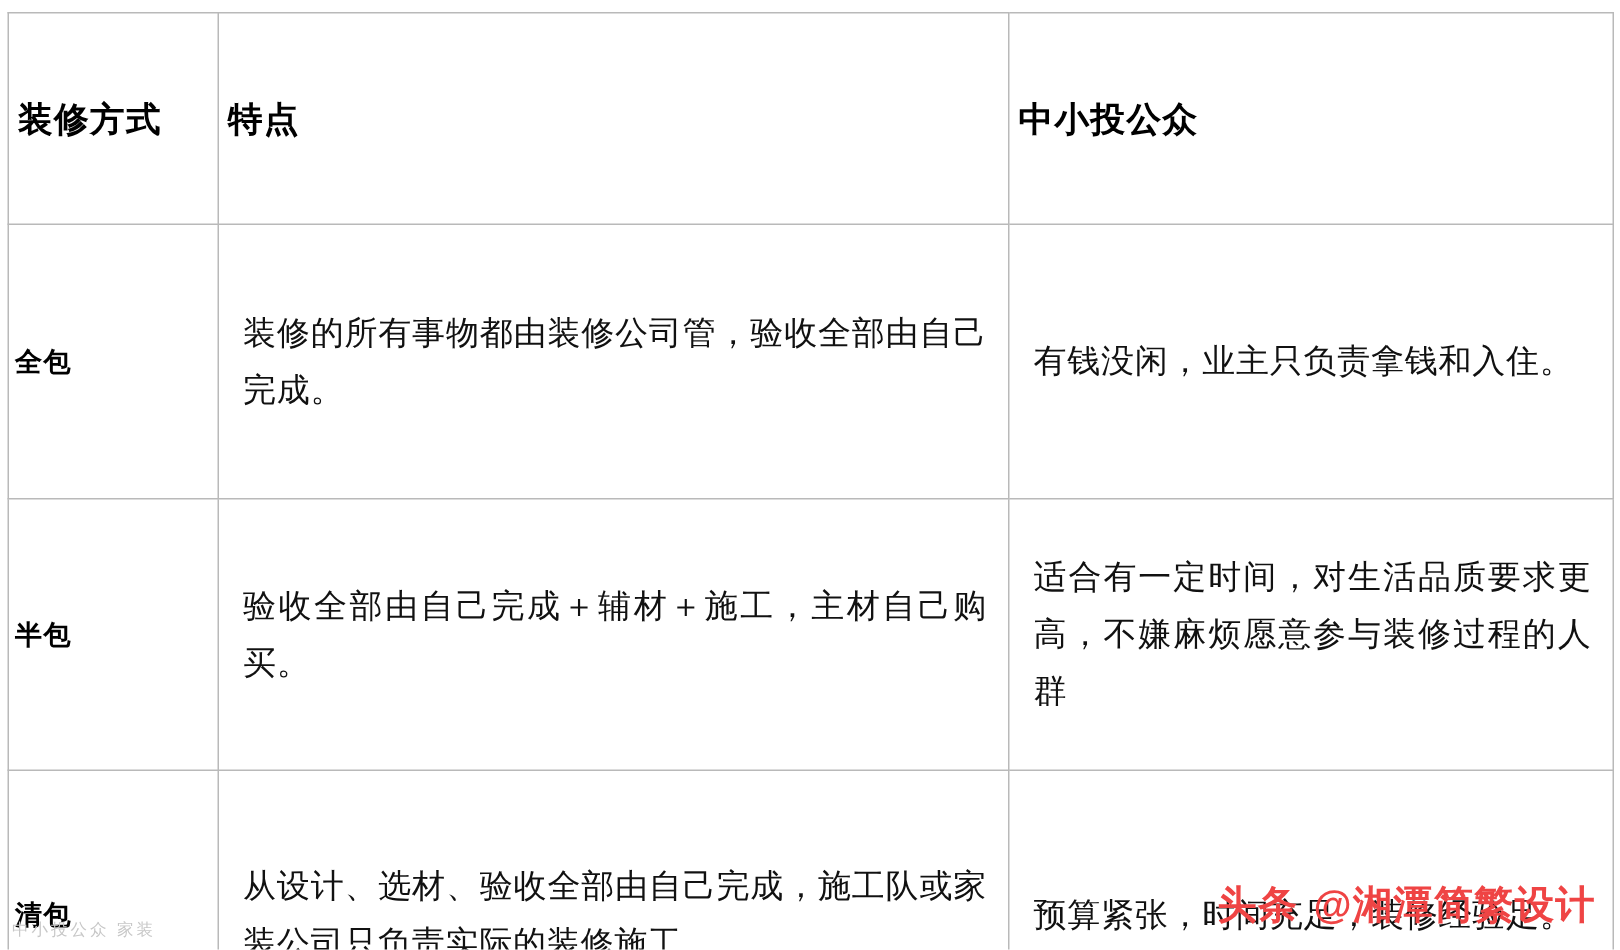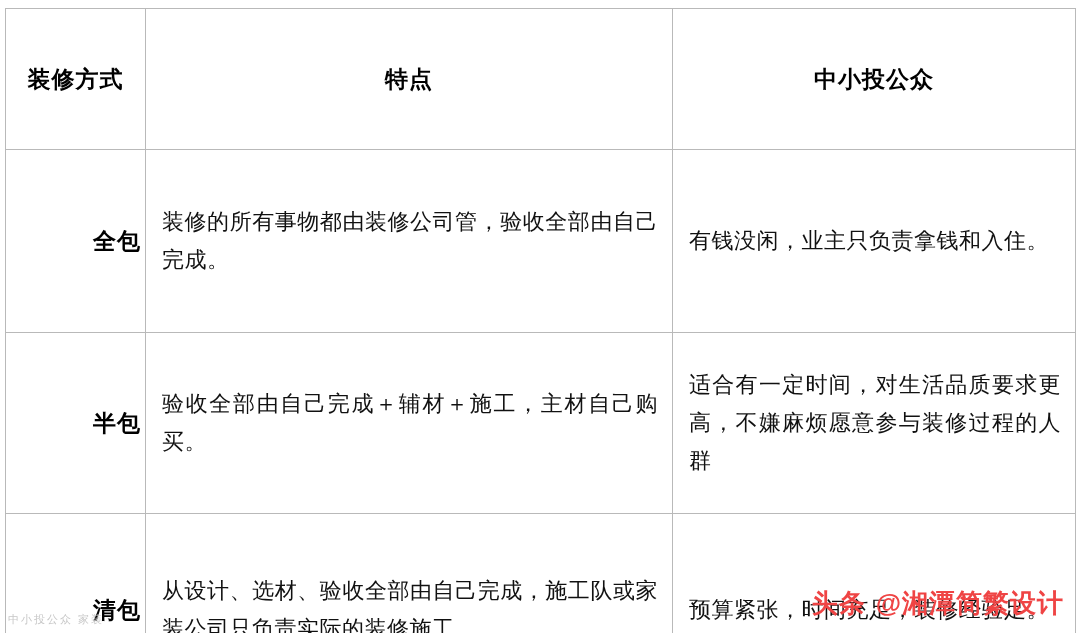--- a/index.html
+++ b/index.html
@@ -35,32 +35,32 @@
   table.spec-table col.c2 { width: 527px; }
   table.spec-table col.c3 { width: 403px; }
 
   table.spec-table th,
   table.spec-table td {
     border: 1px solid #b9b9b9;
     vertical-align: middle;
     background: #ffffff;
   }
   .hdr-cell {
-    text-align: center;
+    text-align: left;
     font-weight: bold;
     font-size: 23px;
     letter-spacing: 1px;
     height: 140px;
     padding: 0 6px;
     color: #000000;
   }
   .mode-cell {
-    text-align: right;
+    text-align: left;
     font-weight: bold;
-    font-size: 23px;
+    font-size: 18px;
     letter-spacing: 1px;
     color: #000000;
     padding: 0 4px;
   }
   .body-cell {
     font-size: 22px;
     line-height: 1.72;
     padding: 16px 14px 16px 16px;
     color: #111111;
     text-align: justify;

